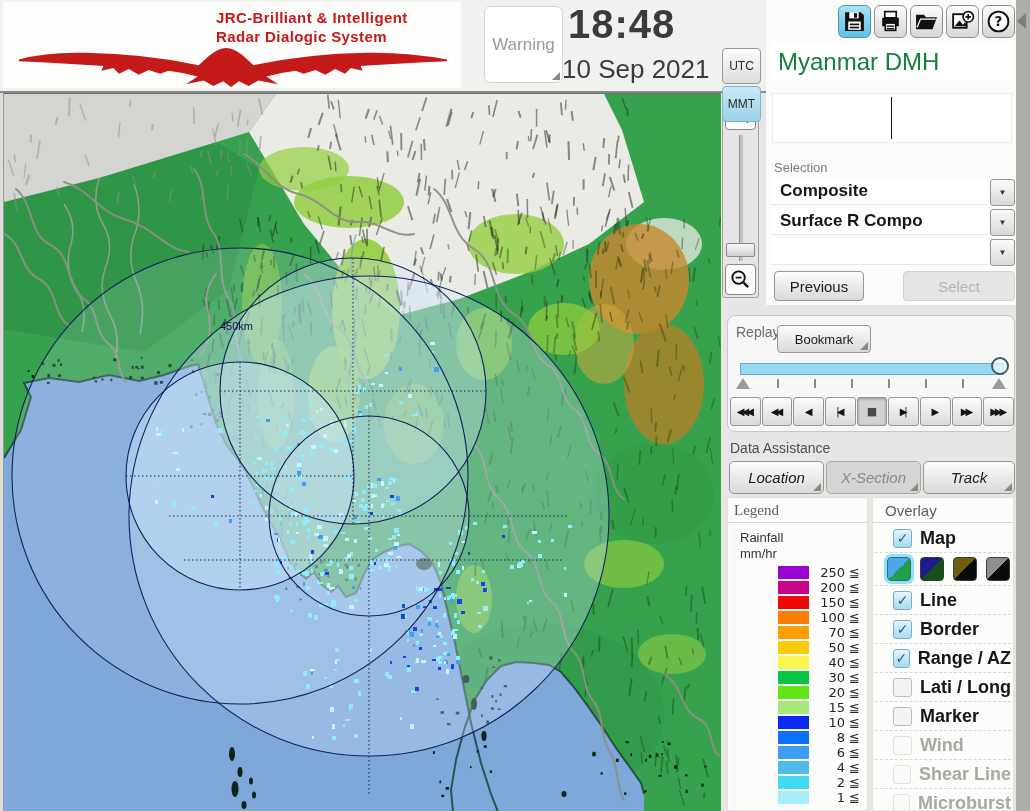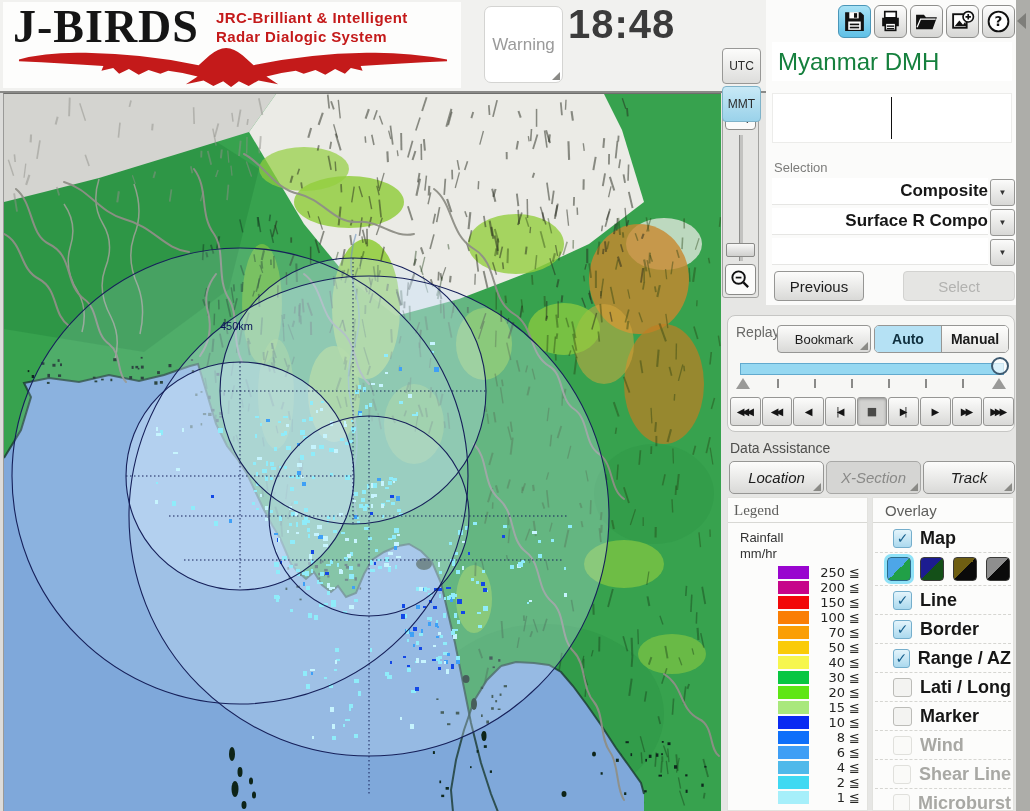--- a/index.html
+++ b/index.html
@@ -46,21 +46,21 @@
             background:linear-gradient(#FDFDFD,#D6D6D4);padding:3px;cursor:pointer;}
   .tool-btn.sel{background:linear-gradient(#A8E2F6,#5FC0E6);border-color:#4A96B8;}
   .tool-btn svg{width:100%;height:100%;display:block;}
   #tb-sep{position:absolute;left:6px;top:45px;width:240px;height:1px;background:#B2B2B0;}
   #station-title{position:absolute;left:6px;top:42px;width:240px;height:39px;background:#FFFFFF;
                  font-size:24px;color:#15803d;line-height:39px;padding-left:6px;box-sizing:border-box;}
   #station-input{position:absolute;left:6px;top:93px;width:240px;height:50px;background:#FFFFFF;
                  border:1px solid #ECECEA;box-sizing:border-box;}
   #caret{position:absolute;left:118px;top:3px;width:1px;height:42px;background:#111;}
   #selection-label{position:absolute;left:8px;top:160px;font-size:13px;color:#7C7C7A;}
-  .dd-row{position:absolute;left:6px;width:240px;height:27px;text-align:right;}
+  .dd-row{position:absolute;left:6px;width:240px;height:27px;}
   .dd-field{position:absolute;left:0;top:0;width:216px;height:27px;background:#FFF;
             border-bottom:1px solid #E6E6E4;font-size:17px;font-weight:600;color:#161616;
             line-height:26px;padding-left:8px;box-sizing:border-box;}
   .dd-btn{position:absolute;left:218px;top:1px;width:23px;height:25px;border:1px solid #969694;
           border-radius:3px;background:linear-gradient(#FBFBFA,#D8D8D6);
           font-size:8px;color:#333;display:flex;align-items:center;justify-content:center;}
   #dd1{top:178px;} #dd2{top:208px;} #dd3{top:238px;}
   .btn{border:1px solid #969694;border-radius:4px;background:linear-gradient(#FCFCFB,#D9D9D7);
        font-size:15px;color:#1C1C1C;display:flex;align-items:center;justify-content:center;cursor:pointer;}
   #previous-btn{position:absolute;left:8px;top:271px;width:88px;height:28px;}
@@ -149,32 +149,32 @@
   #zthumb{position:absolute;left:3px;top:146px;width:29px;height:14px;border:1px solid #8A8A88;
           background:linear-gradient(#F8F8F7,#CFCFCD);border-radius:2px;box-sizing:border-box;cursor:pointer;}
 </style>
 </head>
 <body>
 
 <div id="app">
 
   <div id="header">
     <div id="logo-card">
-      <div id="logo-title">J-BIRDS</div>
       <div id="tag1" class="tagline brand-red" style="color: rgb(196, 26, 26);">JRC-Brilliant &amp; Intelligent</div>
       <div id="tag2" class="tagline brand-red" style="color: rgb(196, 26, 26);">Radar  Dialogic  System</div>
       <svg id="eagle" viewBox="0 0 440 42" preserveAspectRatio="none">
         <path id="eagle-path" fill="#C41A1A" d="M2,12 Q30,4 70,5 Q130,6 185,18 L196,8 Q205,0 213,0 Q221,0 230,8 L241,18
           Q296,6 356,5 Q396,4 438,12 L438,14 Q390,16 350,19 L352,24 L340,21 L334,27 L324,22 L314,28 L304,23 L292,27
           L284,24 Q268,26 254,30 L266,38 L246,34 L236,40 L226,35 L218,41 L210,35 L200,40 L190,34 L172,38 L184,30
           Q170,26 154,24 L146,27 L134,23 L124,28 L114,22 L104,27 L98,21 L86,24 L88,19 Q48,16 2,14 Z"></path>
       </svg>
     </div>
     <div id="warning-btn" class="corner">Warning</div>
     <div id="clock-time">18:48</div>
+    <div id="clock-date">10 Sep 2021</div>
     <div id="utc-btn" class="tz-btn">UTC</div>
     <div id="mmt-btn" class="tz-btn">MMT</div>
   </div>
 
   <div id="right-panel-bg"></div>
   <div id="edge-strip"></div>
   <div id="collapse-tri"></div>
 
   <div id="right-card">
     <div id="toolbar">
@@ -228,24 +228,20 @@
       <div class="dd-btn">▼</div>
     </div>
 
     <div id="previous-btn" class="btn">Previous</div>
     <div id="select-btn" class="btn">Select</div>
   </div>
 
   <div id="replay-card">
     <div id="replay-label">Replay</div>
     <div id="bookmark-btn" class="btn corner">Bookmark</div>
-    <div id="segmented">
-      <div id="seg-auto" class="seg">Auto</div>
-      <div id="seg-manual" class="seg">Manual</div>
-    </div>
     <div id="sl-track"></div>
     <div id="sl-handle"></div>
     <div id="ticks">
         <div class="tick" style="left: 49px;"></div>
         <div class="tick" style="left: 86px;"></div>
         <div class="tick" style="left: 123px;"></div>
         <div class="tick" style="left: 160px;"></div>
         <div class="tick" style="left: 197px;"></div>
         <div class="tick" style="left: 234px;"></div>
       </div>

